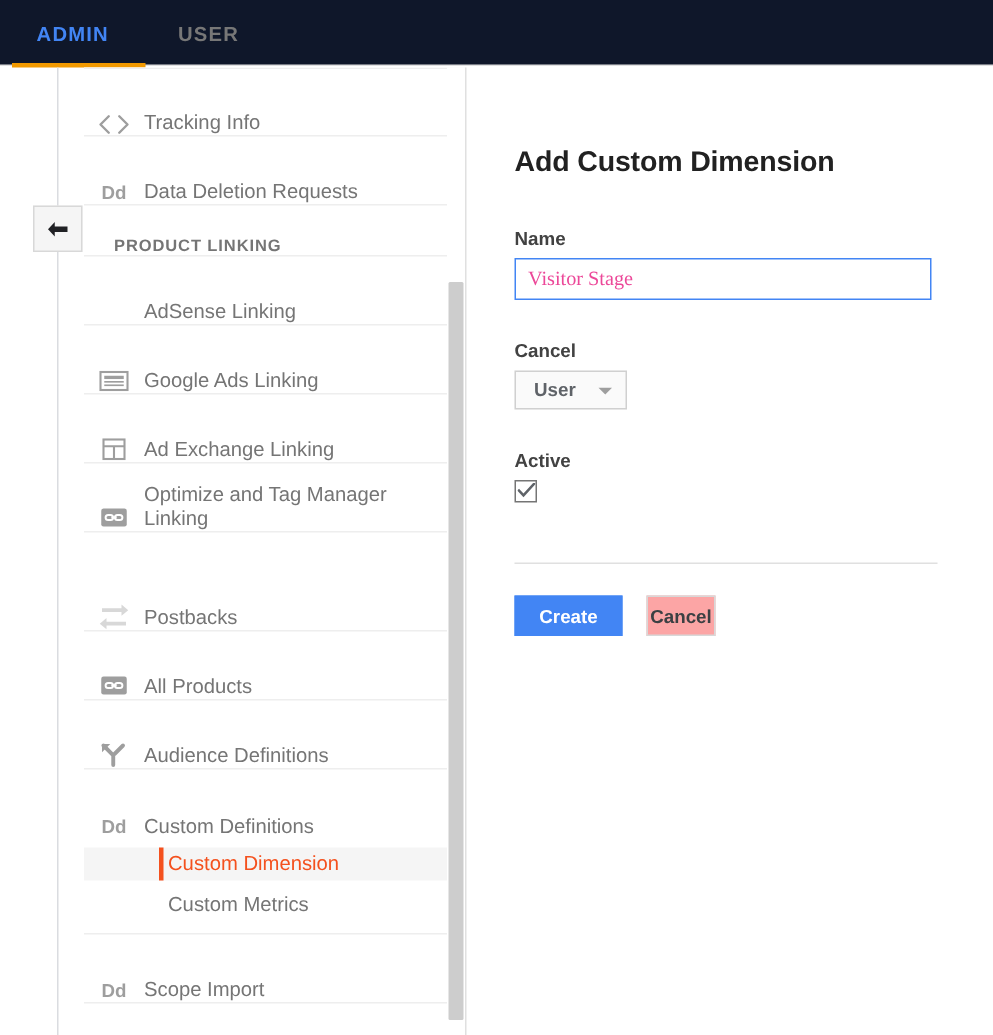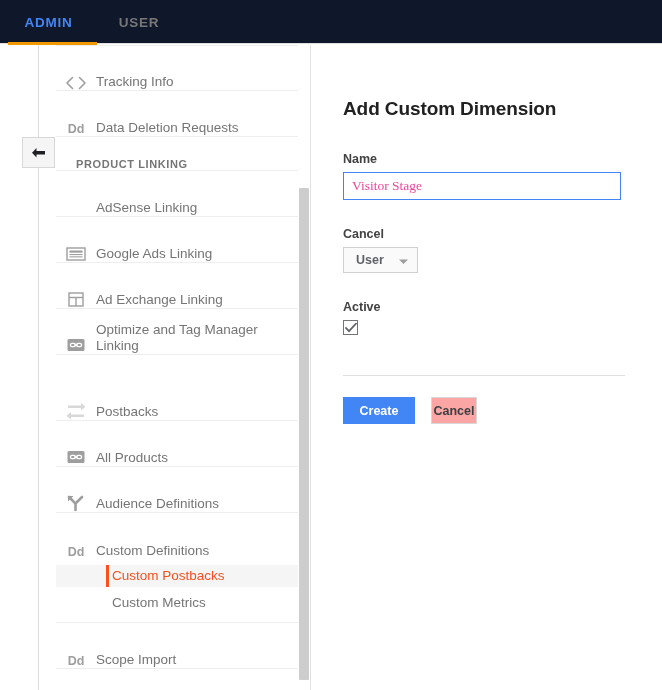--- a/index.html
+++ b/index.html
@@ -300,21 +300,21 @@
     <span class="nav-icon">
       <svg width="24" height="16" viewBox="0 0 24 16">
         <text x="12" y="12.5" font-family="Liberation Sans, sans-serif" font-size="12.5" font-weight="bold" fill="#9e9e9e" text-anchor="middle">Dd</text>
       </svg>
     </span>
     <span class="nav-label">Custom Definitions</span>
   </div>
 
   <div class="subgroup">
     <div class="sub-item selected first">
-      <span class="nav-label">Custom Postbacks</span>
+      <span class="nav-label">Custom Dimension</span>
     </div>
     <div class="sub-item" style="margin-top:5px;">
       <span class="nav-label">Custom Metrics</span>
     </div>
   </div>
 
   <div class="nav-item">
     <span class="nav-icon">
       <svg width="24" height="16" viewBox="0 0 24 16">
         <text x="12" y="12.5" font-family="Liberation Sans, sans-serif" font-size="12.5" font-weight="bold" fill="#9e9e9e" text-anchor="middle">Dd</text>

